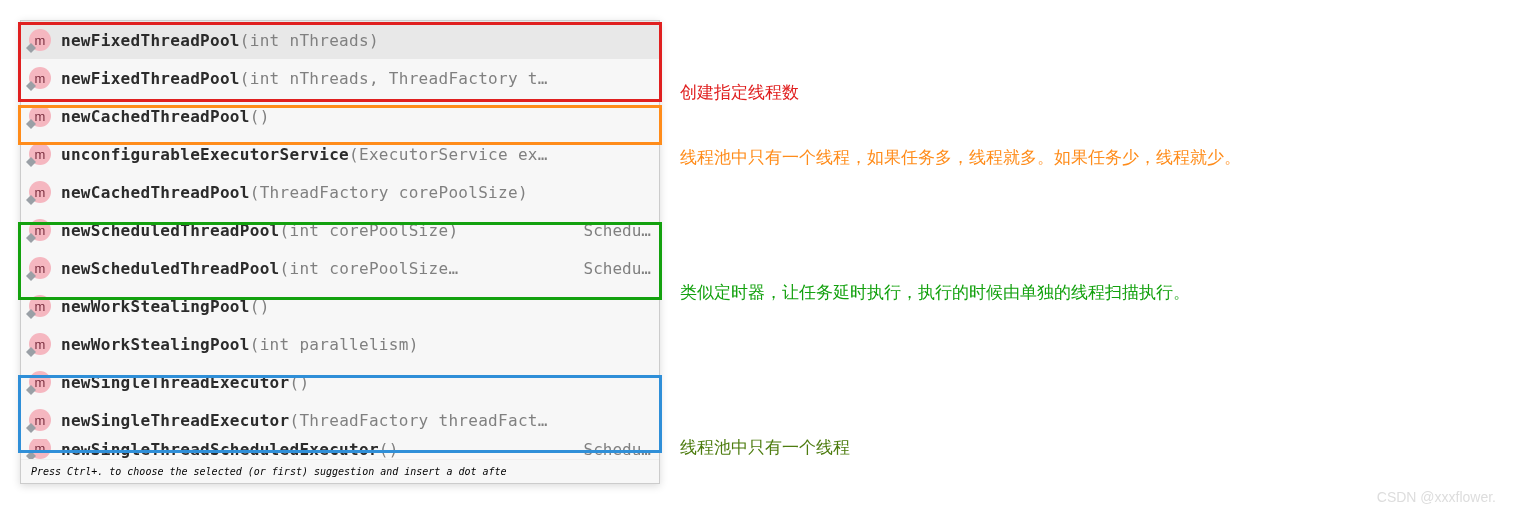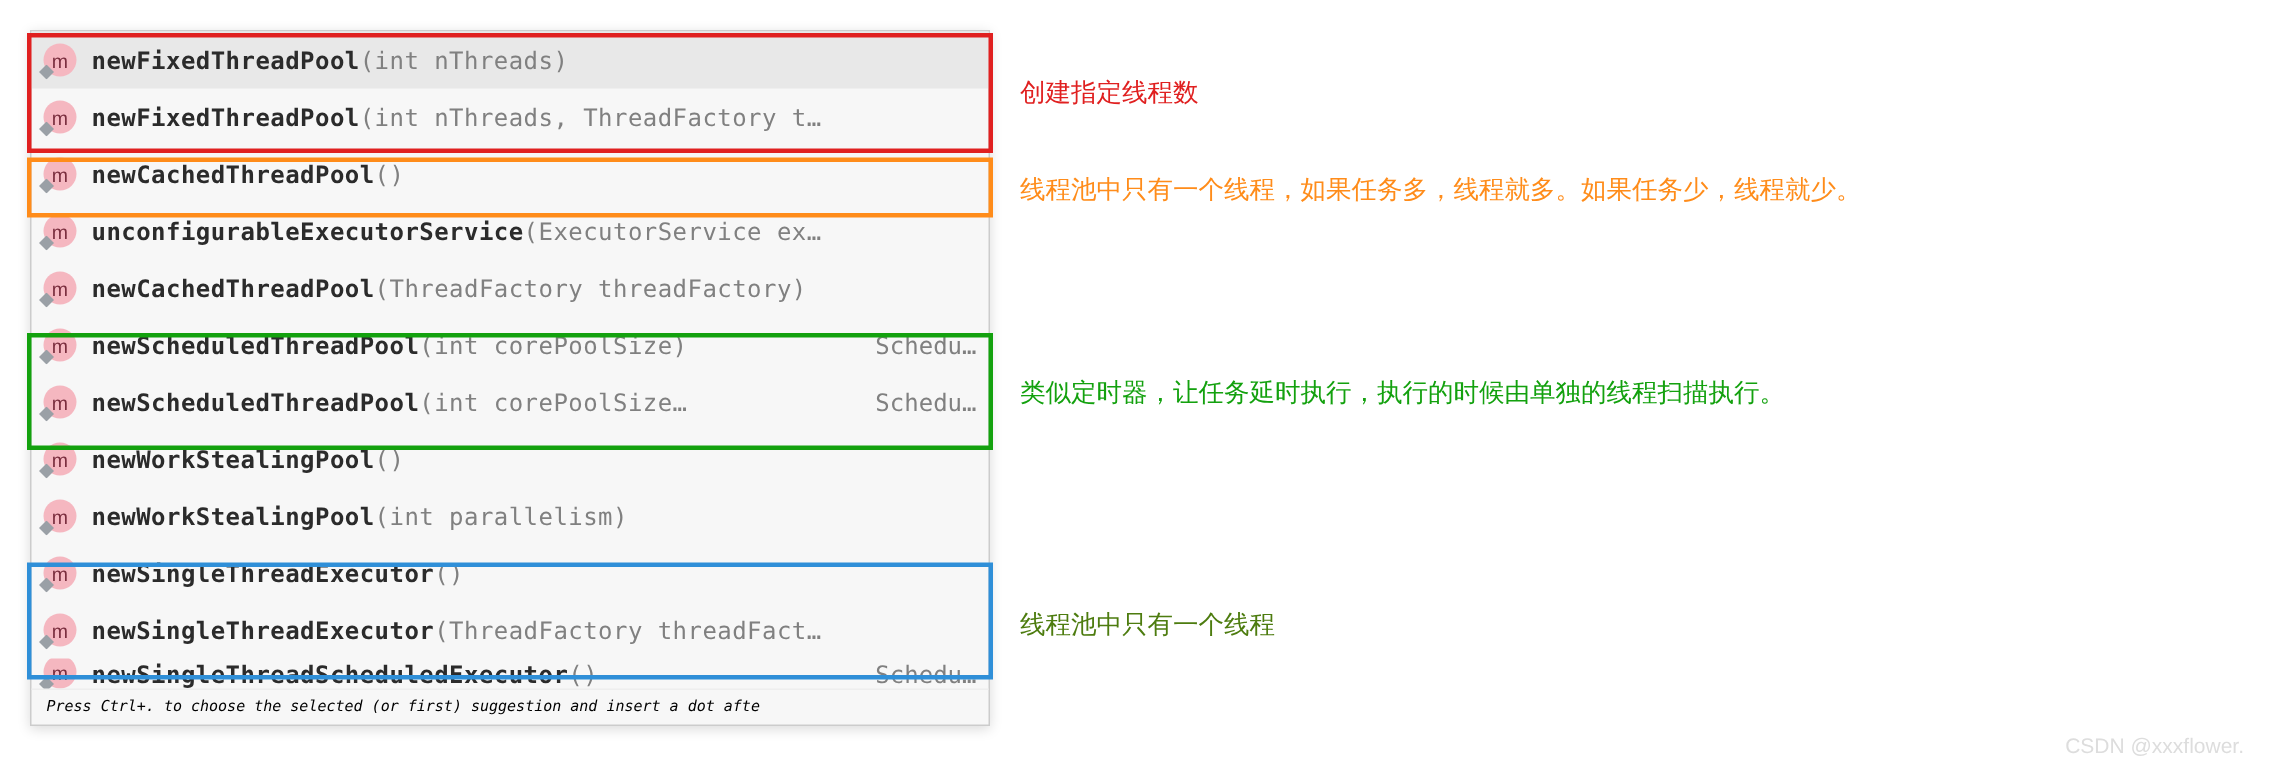--- a/index.html
+++ b/index.html
@@ -93,20 +93,21 @@
     .box-red    { border-color: #e02020; left: 18px; top: 22px;  width: 644px; height: 80px; }
     .box-orange { border-color: #ff8c1a; left: 18px; top: 105px; width: 644px; height: 40px; }
     .box-green  { border-color: #13a10e; left: 18px; top: 222px; width: 644px; height: 78px; }
     .box-blue   { border-color: #2f8fd8; left: 18px; top: 375px; width: 644px; height: 78px; }
 
     .annotation {
       position: absolute;
       font-family: "Microsoft YaHei", "SimSun", sans-serif;
       font-size: 17px;
       white-space: nowrap;
+      margin-top: 31px;
     }
     .ann-red    { color: #e02020; left: 680px; top: 50px; }
     .ann-orange { color: #ff8c1a; left: 680px; top: 115px; }
     .ann-green  { color: #13a10e; left: 680px; top: 250px; }
     .ann-blue   { color: #4d7c0f; left: 680px; top: 405px; text-align: center; }
 
     .watermark {
       position: absolute;
       right: 20px;
       bottom: 16px;
@@ -136,21 +137,21 @@
         <span class="params">()</span>
       </div>
       <div class="item">
         <span class="icon-m">m</span>
         <span class="method-name">unconfigurableExecutorService</span>
         <span class="params">(ExecutorService ex…</span>
       </div>
       <div class="item">
         <span class="icon-m">m</span>
         <span class="method-name">newCachedThreadPool</span>
-        <span class="params">(ThreadFactory threadFactory)</span>
+        <span class="params">(ThreadFactory corePoolSize)</span>
       </div>
       <div class="item">
         <span class="icon-m">m</span>
         <span class="method-name">newScheduledThreadPool</span>
         <span class="params">(int corePoolSize)</span>
         <span class="return-type">Schedu…</span>
       </div>
       <div class="item">
         <span class="icon-m">m</span>
         <span class="method-name">newScheduledThreadPool</span>

